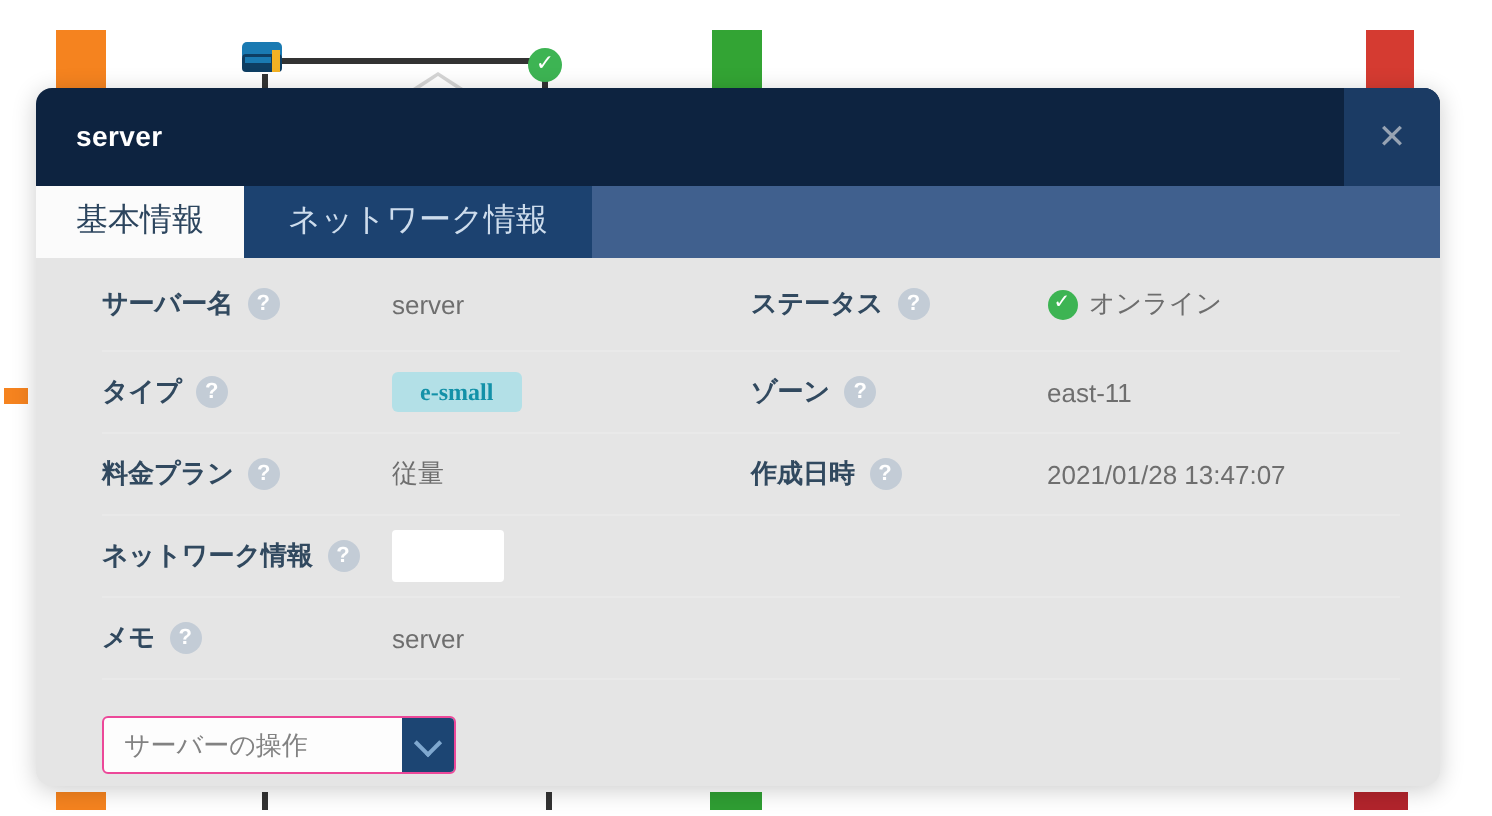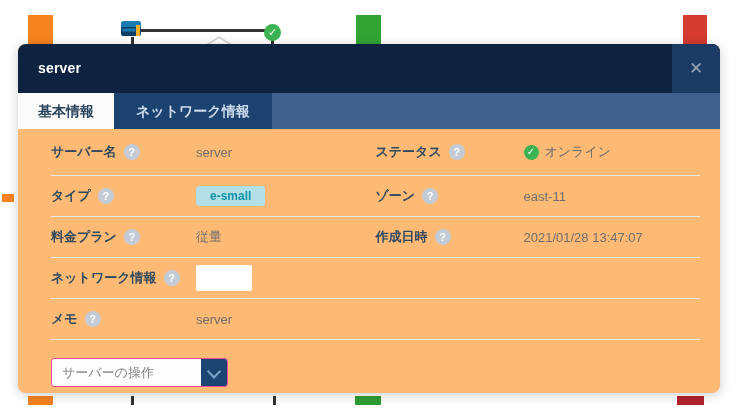--- a/index.html
+++ b/index.html
@@ -34,37 +34,37 @@
     border-bottom:9px solid #d5d5d5;
   }
   .notch-inner{
     position:absolute;z-index:2;left:207px;top:38px;width:0;height:0;
     border-left:12px solid transparent;border-right:12px solid transparent;
     border-bottom:8px solid #ffffff;
   }
   
   .modal{
     position:absolute;z-index:3;left:18px;top:44px;width:702px;height:349px;
-    border-radius:8px;box-shadow:0 2px 12px rgba(0,0,0,.2);background:#fdba74;
+    border-radius:8px;box-shadow:0 2px 12px rgba(0,0,0,.2);background:#e5e5e5;
   }
   .m-header{
     position:relative;height:49px;background:#0d2340;border-radius:8px 8px 0 0;
   }
   .m-title{
     color:#ffffff;font-size:14px;font-weight:bold;line-height:49px;
     padding-left:20px;letter-spacing:.2px;
   }
   .m-close{
     position:absolute;right:0;top:0;width:48px;height:49px;background:#1b3b64;
     border-radius:0 8px 0 0;color:#97a3b3;font-size:17px;border:none;
     display:flex;align-items:center;justify-content:center;cursor:pointer;
   }
   .m-tabs{display:flex;height:36px;background:#40608e;}
   .tab{
-    font-size:14px;font-weight:bold;line-height:36px;padding:0 20px;cursor:pointer;
+    font-size:16px;font-weight:normal;line-height:36px;padding:0 20px;cursor:pointer;
   }
   .tab-active{background:#fbfbfb;color:#2c455e;}
   .tab-inactive{background:#1c4270;color:#cddcec;padding:0 22px;}
   .m-body{padding:0 20px;margin-left:13px;}
   .row{display:flex;border-bottom:1px solid #e9e9e9;height:40px;align-items:center;}
   .row-first{height:46px;}
   .cell{display:flex;align-items:center;width:50%;}
   .cell-r{width:50%;}
   .lblwrap{display:flex;align-items:center;gap:7px;width:145px;flex:none;}
   .cell-r .lblwrap{width:148px;}
@@ -76,21 +76,21 @@
   }
   .val{color:#6e6e6e;font-size:13px;}
   .status-val{display:flex;align-items:center;gap:6px;}
   .check-sm{
     width:15px;height:15px;border-radius:50%;background:#3db453;color:#fff;
     font-size:10px;font-weight:bold;display:flex;align-items:center;
     justify-content:center;flex:none;line-height:1;
   }
   .badge{
     background:#b3e0e7;color:#1391a8;font-size:12px;font-weight:bold;
-    padding:4px 14px;border-radius:3px;line-height:1;
+    padding:4px 14px;border-radius:3px;line-height:1;font-family:Liberation Serif, serif;
   }
   .fw-box{width:56px;height:26px;background:#ffffff;border-radius:2px;}
   .action-row{margin-top:18px;}
   .select{
     display:inline-flex;width:177px;height:29px;border:1px solid #ec4899;
     border-radius:3px;background:#fdfdfd;overflow:hidden;cursor:pointer;
     box-sizing:border-box;
     gap:36px;
   }
   .select-text{

